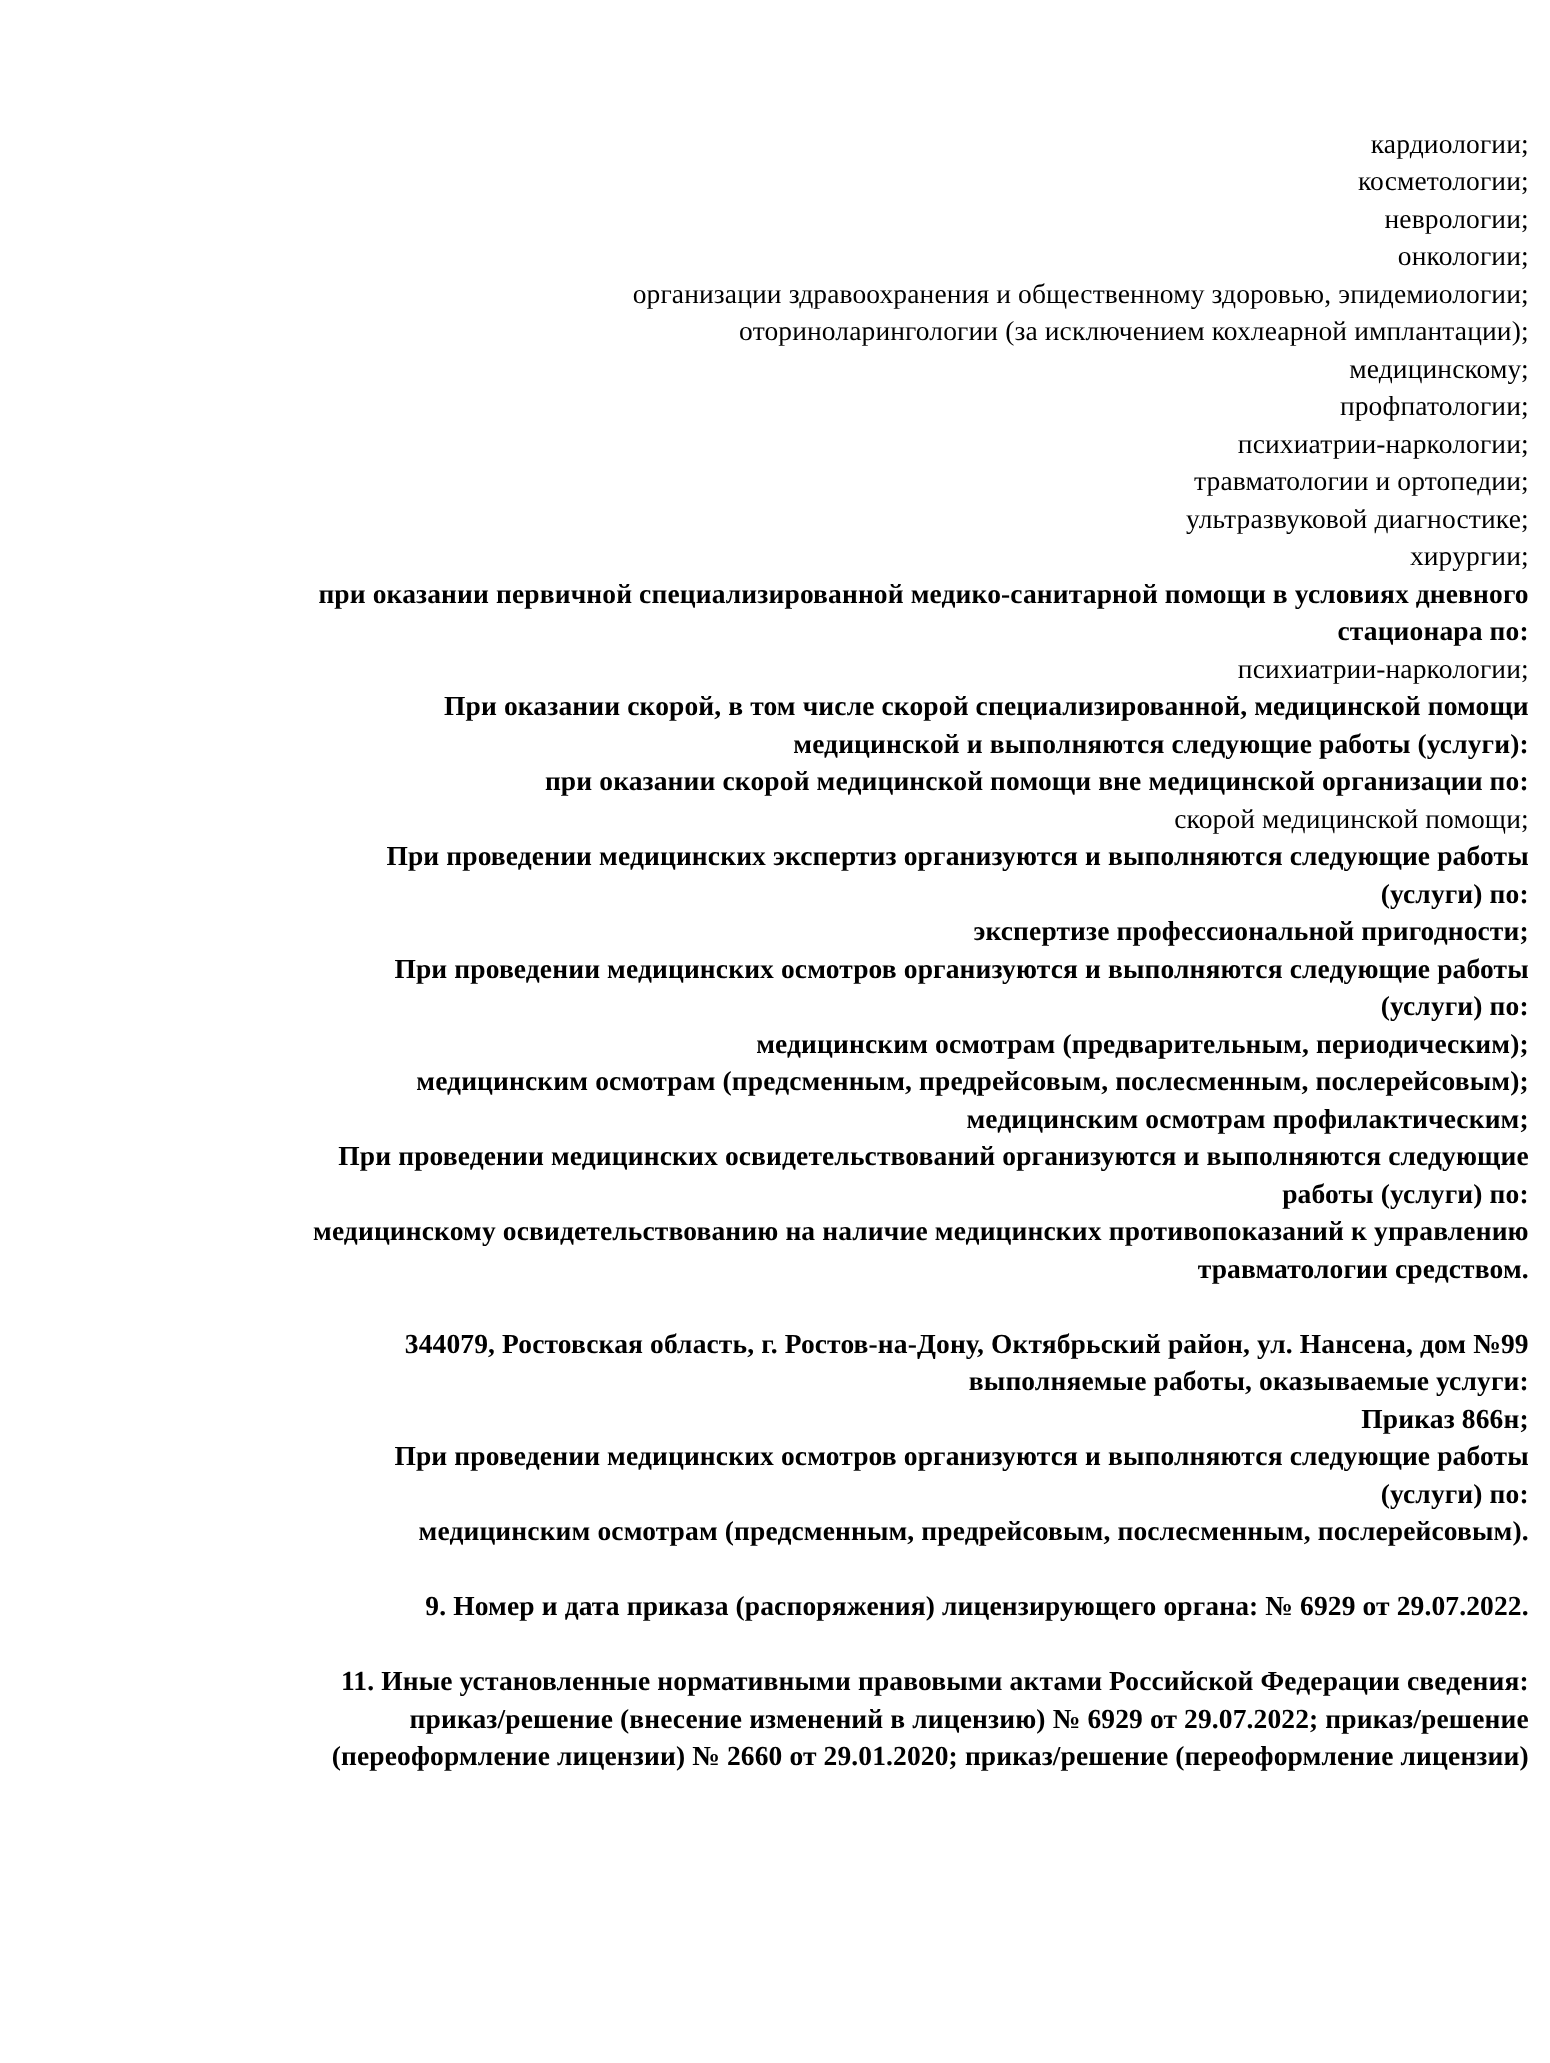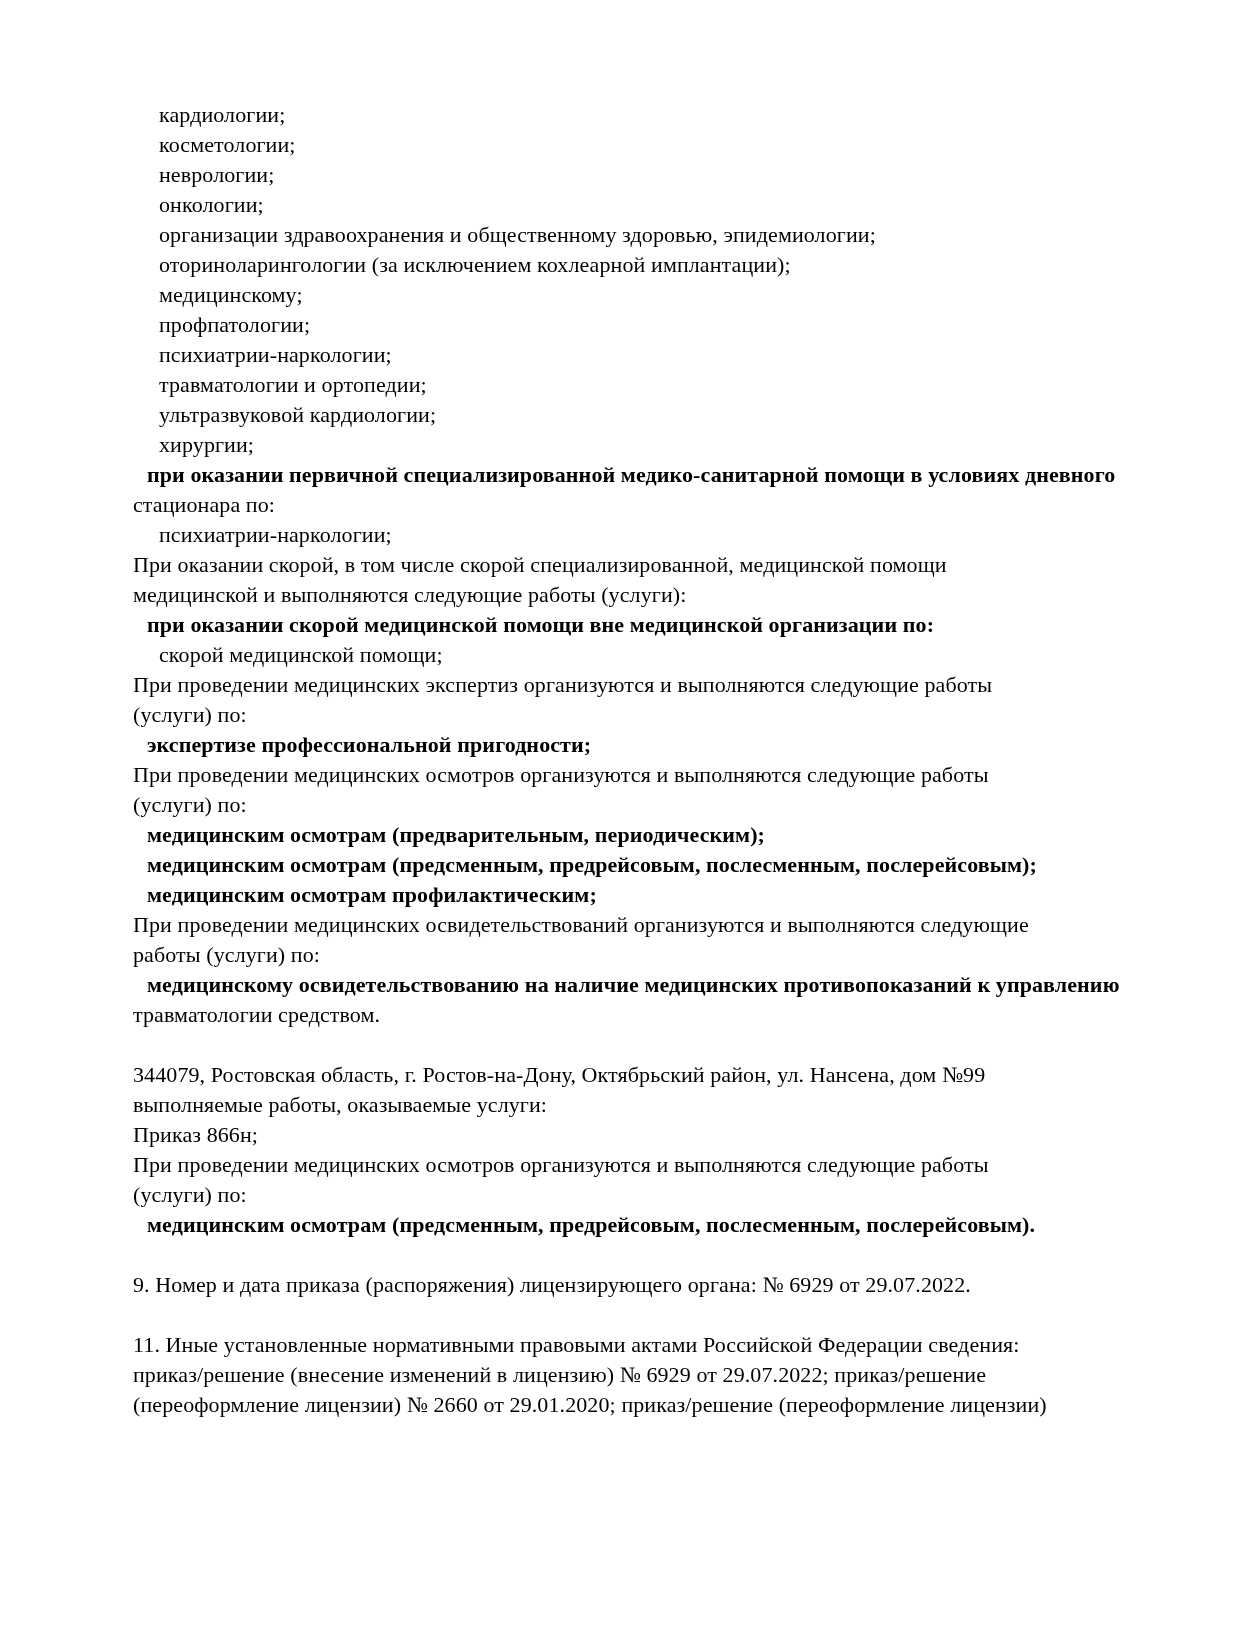--- a/index.html
+++ b/index.html
@@ -20,41 +20,42 @@
     left: 133px;
     top: 100px;
     width: 1090px;
     font-size: 22px;
     line-height: 30px;
     letter-spacing: 0.1px;
   }
   .line {
     min-height: 30px;
     white-space: nowrap;
+    text-align: right;
   }
-  .l0 { padding-left: 0; }
+  .l0 { padding-left: 0; font-weight: bold; }
   .l1 { padding-left: 14px; font-weight: bold; }
   .l2 { padding-left: 26px; }
   .blank { }
 </style>
 </head>
 <body>
 
 <div class="page">
   <div class="line l2">кардиологии;</div>
   <div class="line l2">косметологии;</div>
   <div class="line l2">неврологии;</div>
   <div class="line l2">онкологии;</div>
   <div class="line l2">организации здравоохранения и общественному здоровью, эпидемиологии;</div>
   <div class="line l2">оториноларингологии (за исключением кохлеарной имплантации);</div>
   <div class="line l2">медицинскому;</div>
   <div class="line l2">профпатологии;</div>
   <div class="line l2">психиатрии-наркологии;</div>
   <div class="line l2">травматологии и ортопедии;</div>
-  <div class="line l2">ультразвуковой кардиологии;</div>
+  <div class="line l2">ультразвуковой диагностике;</div>
   <div class="line l2">хирургии;</div>
   <div class="line l1">при оказании первичной специализированной медико-санитарной помощи в условиях дневного</div>
   <div class="line l0">стационара по:</div>
   <div class="line l2">психиатрии-наркологии;</div>
   <div class="line l0">При оказании скорой, в том числе скорой специализированной, медицинской помощи</div>
   <div class="line l0">медицинской и выполняются следующие работы (услуги):</div>
   <div class="line l1">при оказании скорой медицинской помощи вне медицинской организации по:</div>
   <div class="line l2">скорой медицинской помощи;</div>
   <div class="line l0">При проведении медицинских экспертиз организуются и выполняются следующие работы</div>
   <div class="line l0">(услуги) по:</div>

